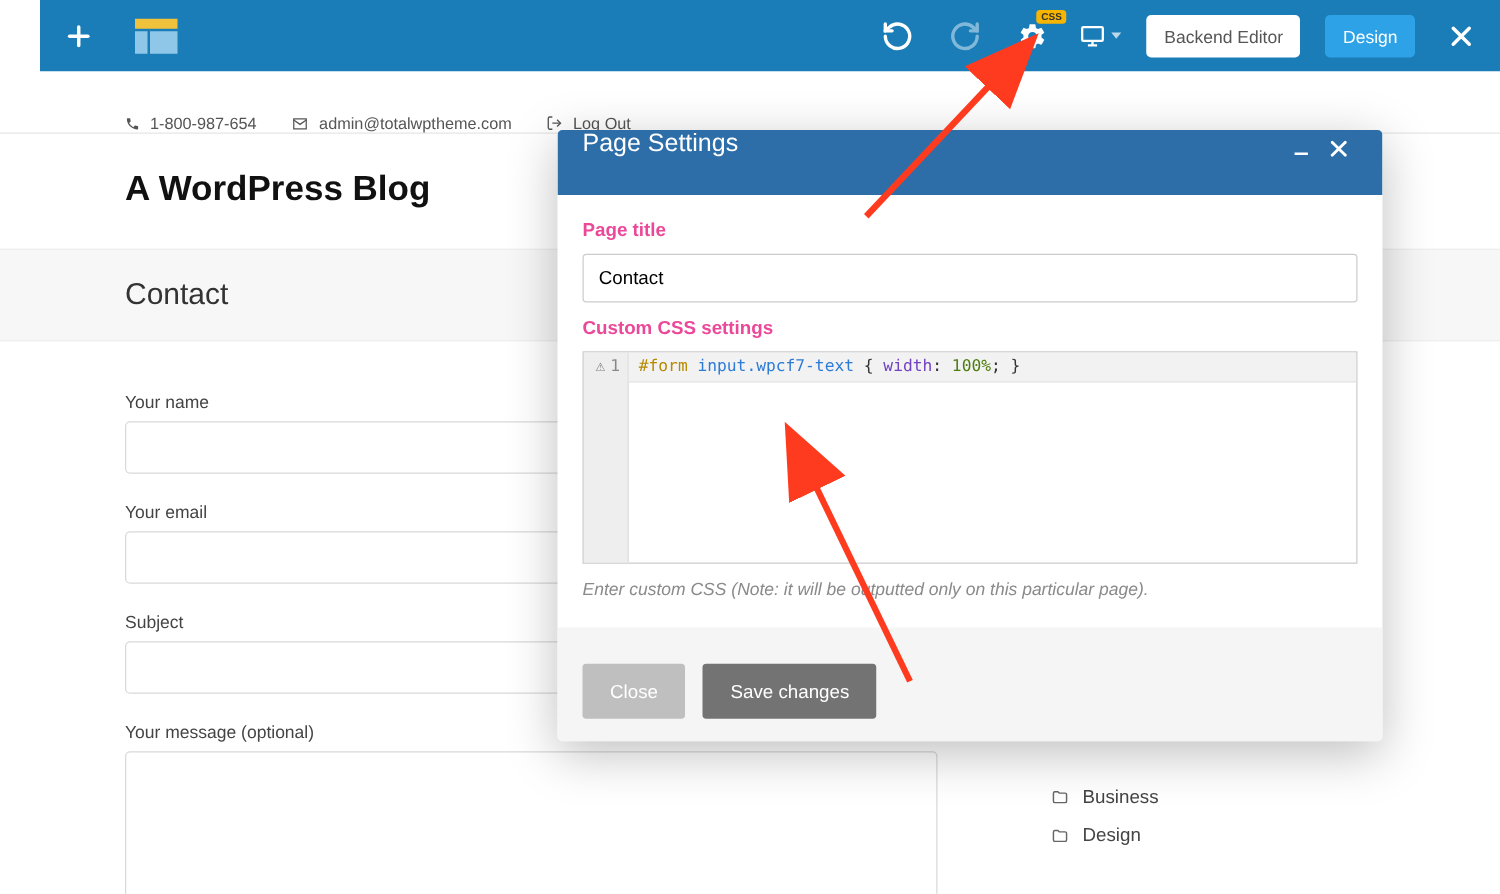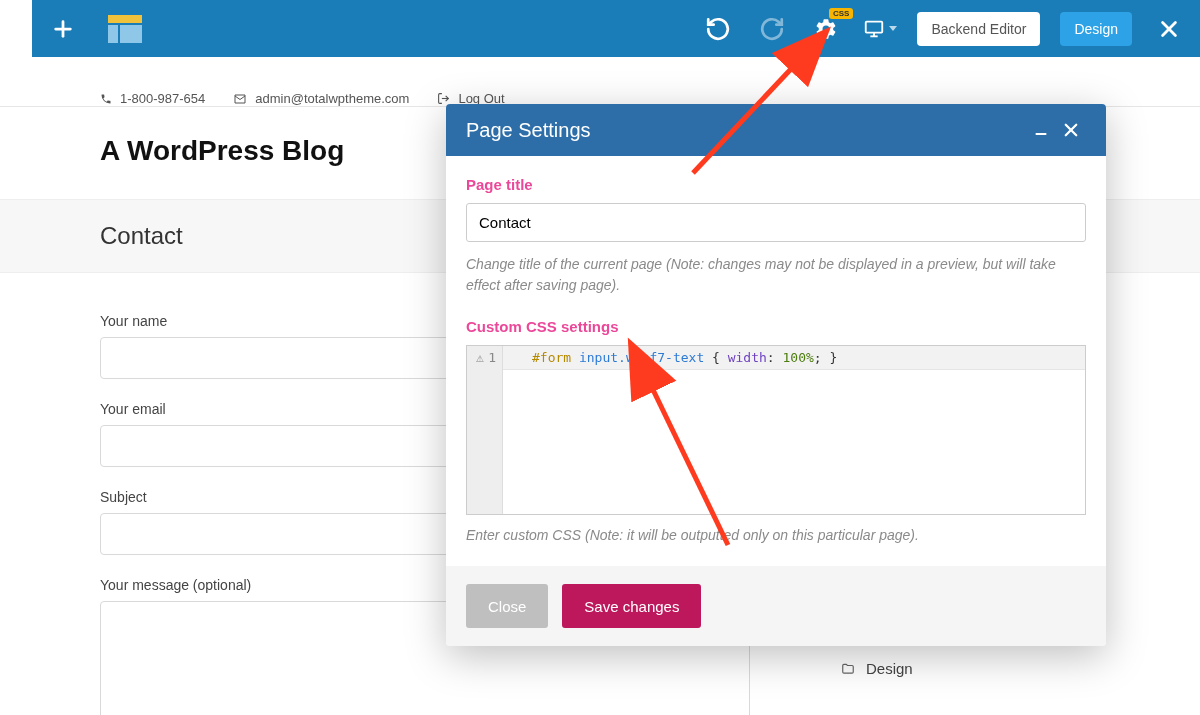--- a/index.html
+++ b/index.html
@@ -40,46 +40,46 @@
   .form-row label { display: block; font-size: 14px; color: #444; margin-bottom: 8px; }
   .form-row input[type=text], .form-row textarea { width: 100%; border: 1px solid #d9d9d9; border-radius: 4px; padding: 12px; font-size: 14px; }
   .form-row textarea { height: 140px; resize: none; }
 
   
   .side-cats { position: absolute; right: 100px; top: 622px; width: 260px; font-size: 15px; color: #444; }
   .side-cats .cat { display: flex; align-items: center; gap: 10px; padding: 7px 0; }
 
   
   .modal { position: absolute; top: 104px; left: 446px; width: 660px; background: #fff; border-radius: 4px; box-shadow: 0 10px 40px rgba(0,0,0,.25); z-index: 20; overflow: hidden; }
-  .modal-head { background: #2d6ea8; color: #fff; height: 52px; display: flex; align-items: center; padding: 0 20px; font-size: 20px; font-weight: 400; }
+  .modal-head { background: #2d6ea8; color: #fff; height: 52px; display: flex; align-items: flex-start; padding: 0 20px; font-size: 20px; font-weight: 400; }
   .modal-head .mh-spacer { flex: 1; }
   .modal-head .mh-icon { width: 30px; height: 30px; display: flex; align-items: center; justify-content: center; cursor: pointer; }
   .modal-body { padding: 20px; }
   .mb-label { font-size: 15px; font-weight: 600; color: #ec4899; margin-bottom: 10px; }
   .mb-input { width: 100%; border: 1px solid #ccc; border-radius: 3px; padding: 10px 12px; font-size: 15px; margin-bottom: 12px; }
   .mb-help { font-size: 14px; color: #8a8a8a; font-style: italic; line-height: 1.5; margin-bottom: 22px; }
 
   
   .code-editor { border: 1px solid #ccc; height: 170px; display: flex; font-family: Menlo, Consolas, monospace; font-size: 13px; margin-bottom: 10px; overflow: hidden; }
   .ce-gutter { width: 36px; background: #eee; border-right: 1px solid #ddd; text-align: right; padding: 4px 6px; color: #888; }
   .ce-gutter .warn { display: inline-block; margin-right: 4px; }
   .ce-code-wrap { flex: 1; }
   .ce-code-line { background: #f2f2f2; border-bottom: 1px solid #e5e5e5; padding: 4px 8px; white-space: pre; }
-  .tok-id { color: #b58900; margin-left: 21px; }
+  .tok-id { color: #b58900; }
   .tok-tag { color: #2e7bd6; }
   .tok-class { color: #2e7bd6; }
   .tok-brace { color: #333; }
   .tok-prop { color: #6f42c1; }
   .tok-val { color: #4d7c0f; text-align: center; }
   .tok-punc { color: #333; }
 
   .modal-foot { background: #f5f5f5; padding: 18px 20px; display: flex; gap: 14px; }
-  .mf-btn { height: 44px; padding: 0 22px; border: none; border-radius: 3px; font-size: 15px; cursor: pointer; }
+  .mf-btn { height: 44px; padding: 0 22px; border: none; border-radius: 3px; font-size: 15px; cursor: pointer; margin-top: 11px; }
   .mf-btn.close { background: #bfbfbf; color: #fff; }
-  .mf-btn.save { background: #be185d; color: #fff; }
+  .mf-btn.save { background: #737373; color: #fff; }
 
   
   .annotations { position: absolute; inset: 0; pointer-events: none; z-index: 30; }
 </style>
 </head>
 <body>
 
 <div class="vc-toolbar">
   <div class="left">
     <div class="tb-icon">
@@ -213,21 +213,20 @@
     <div class="mh-icon">
       <svg width="18" height="18" viewBox="0 0 24 24" stroke="#fff" stroke-width="3" stroke-linecap="round">
           <line x1="5" y1="5" x2="19" y2="19"></line>
           <line x1="19" y1="5" x2="5" y2="19"></line>
         </svg>
     </div>
   </div>
   <div class="modal-body">
     <div class="mb-label">Page title</div>
     <input class="mb-input" type="text" value="Contact" style="">
-    <div class="mb-help">Change title of the current page (Note: changes may not be displayed in a preview, but will take effect after saving page).</div>
 
     <div class="mb-label">Custom CSS settings</div>
     <div class="code-editor">
       <div class="ce-gutter">
         <span class="warn">⚠</span><span>1</span>
       </div>
       <div class="ce-code-wrap">
         <div class="ce-code-line"><span class="tok-id">#form</span> <span class="tok-tag">input</span><span class="tok-class">.wpcf7-text</span> <span class="tok-brace">{</span> <span class="tok-prop">width</span><span class="tok-punc">:</span> <span class="tok-val">100%</span><span class="tok-punc">;</span> <span class="tok-brace">}</span></div>
       </div>
     </div>

